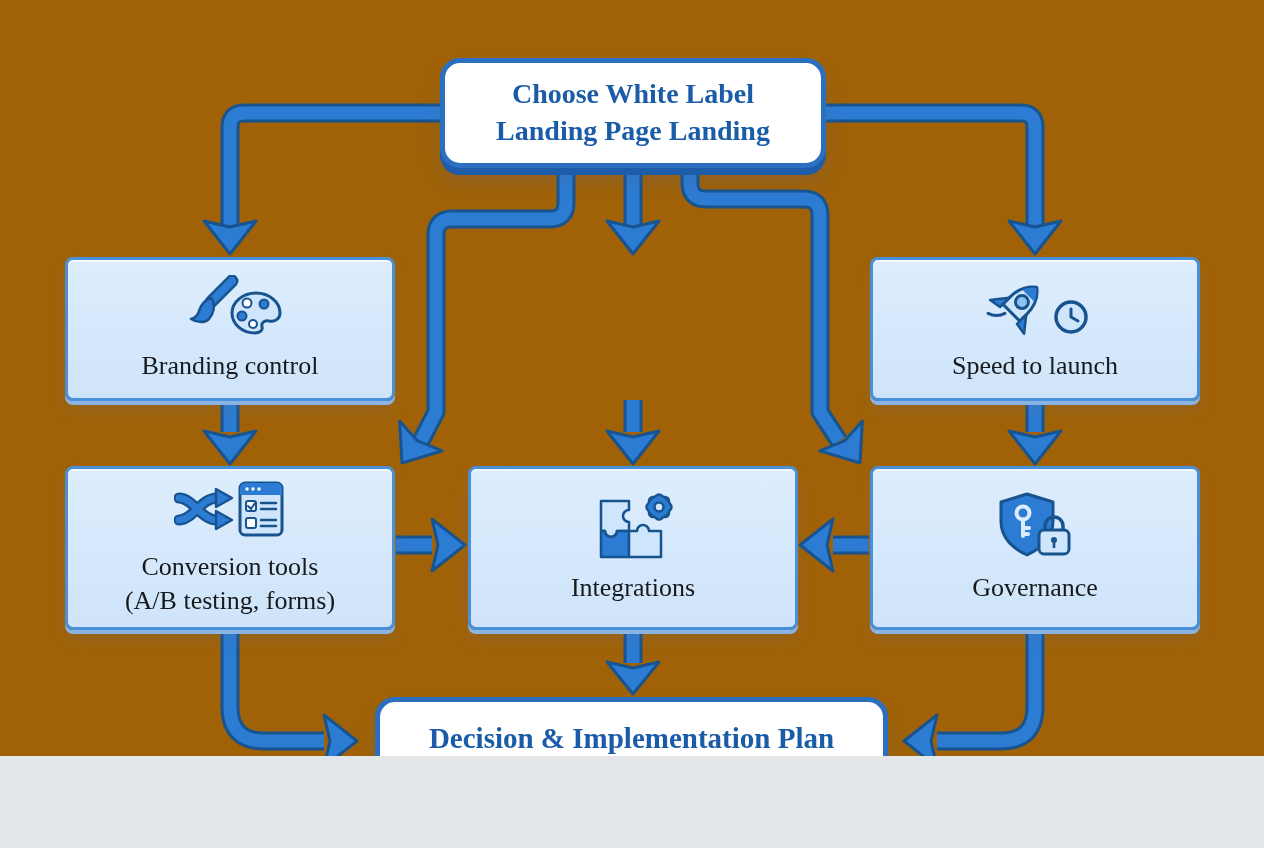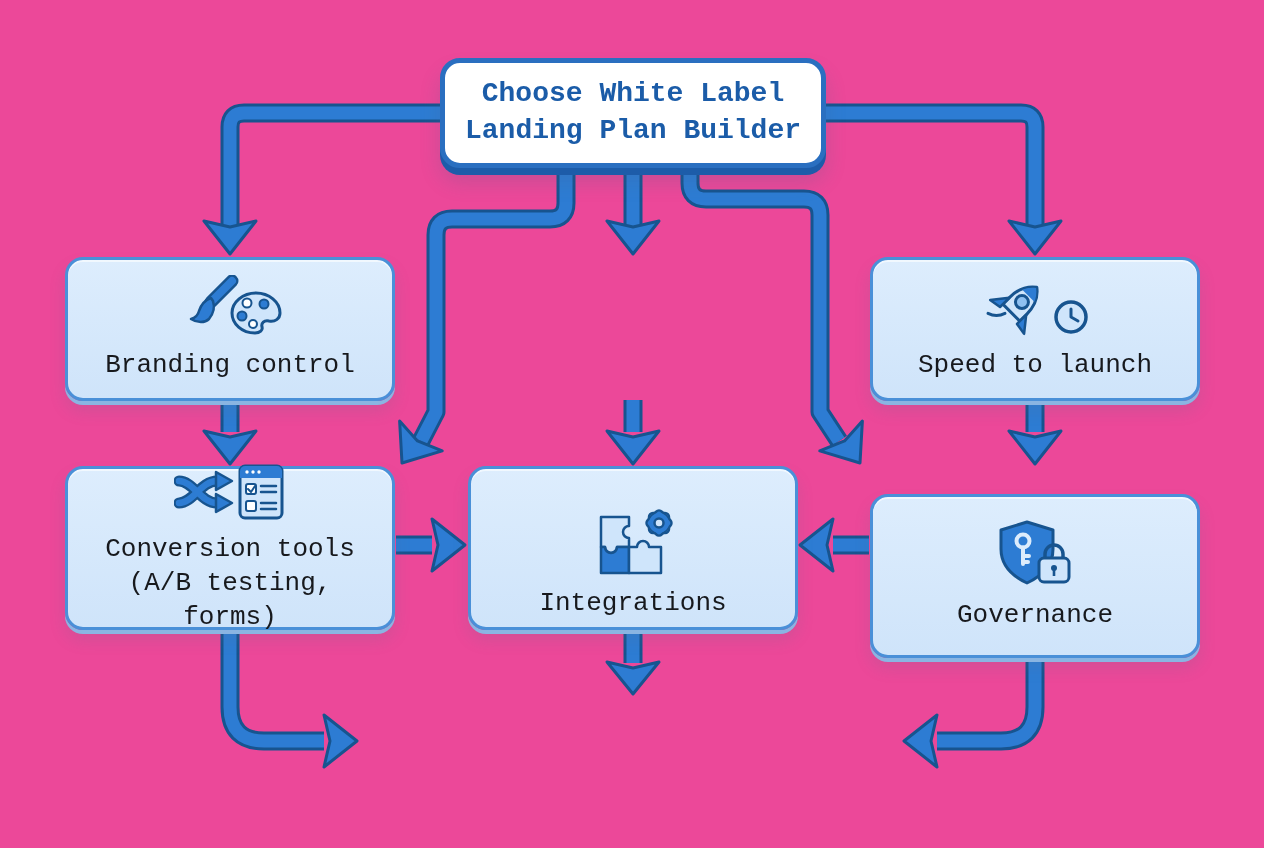--- a/index.html
+++ b/index.html
@@ -1,25 +1,25 @@
 <!DOCTYPE html>
 <html><head>
 <meta charset="utf-8">
 <style>
   html,body{margin:0;padding:0;background:#e4e7ea;}
   .stage{
-    position:relative;width:1264px;height:848px;background:#ec4899;
-    overflow:hidden;font-family:Liberation Mono, monospace;
+    position:relative;width:1264px;height:756px;background:#a16207;
+    overflow:hidden;font-family:Liberation Serif, serif;
   }
   .wires{position:absolute;left:0;top:0;z-index:1;}
   .ao{stroke:#17548f;stroke-width:19;fill:none;stroke-linejoin:round;}
   .ai{stroke:#2d7cd3;stroke-width:13;fill:none;stroke-linejoin:round;}
   .ah{fill:#2d7cd3;stroke:#17548f;stroke-width:3;stroke-linejoin:round;}
   .node{
-    position:absolute;z-index:2;box-sizing:border-box;border-radius:18px;
+    position:absolute;z-index:2;box-sizing:border-box;border-radius:8px;
     display:flex;flex-direction:column;align-items:center;justify-content:center;
     text-align:center;
   }
   .card{
     background:linear-gradient(180deg,#ddedfd 0%,#cfe4fa 100%);
     border:3px solid #4a90d8;
     box-shadow:0 4px 0 #8ab5e2, 0 10px 16px rgba(90,110,140,.18), inset 0 2px 0 rgba(255,255,255,.6);
     gap:10px;padding:6px 10px;
   }
   .white{
@@ -114,21 +114,21 @@
 
     <g>
       <path class="ao" d="M1035 629 V707 Q1035 741 1001 741 H937"></path>
       <path class="ai" d="M1035 629 V707 Q1035 741 1001 741 H937"></path>
       <polygon class="ah" points="937,715 931,741 937,767 904,741"></polygon>
     </g>
   </svg>
 
   <div class="node white" style="left:440px;top:58px;width:386px;height:110px;">
     <div class="headline">Choose White Label</div>
-    <div class="headline">Landing Plan Builder</div>
+    <div class="headline">Landing Page Landing</div>
   </div>
 
   <div class="node card" style="left:65px;top:257px;width:330px;height:144px;">
     <div class="icons">
       <svg width="112" height="64" viewBox="0 0 112 64">
         <g>
           <line x1="58" y1="6" x2="37" y2="27" stroke="#17548f" stroke-width="13" stroke-linecap="round"></line>
           <line x1="58" y1="6" x2="37" y2="27" stroke="#2d7cd3" stroke-width="8" stroke-linecap="round"></line>
           <path d="M37 23 C31 25 27 30 25 36 C24 40 21 43 17 44 C23 48 31 48 35 44 C39 39 41 32 39 26 Z" fill="#2d7cd3" stroke="#17548f" stroke-width="2.5" stroke-linejoin="round"></path>
         </g>
@@ -189,54 +189,57 @@
         </g>
         <g>
           <circle cx="92" cy="42" r="15" fill="#cfe5fb" stroke="#17548f" stroke-width="3.5"></circle>
           <path d="M92 34 V42 L99 46" stroke="#17548f" stroke-width="3" fill="none" stroke-linecap="round" stroke-linejoin="round"></path>
         </g>
       </svg>
     </div>
     <div class="label">Speed to launch</div>
   </div>
 
-  <div class="node card" style="left:468px;top:466px;width:330px;height:164px;justify-content:flex-end;">
+  <div class="node card" style="left:468px;top:466px;width:330px;height:164px;">
     <div class="icons">
       <svg width="100" height="70" viewBox="0 0 100 70">
         <g>
           <path d="M18 10 H46 V19 a6 6 0 0 0 0 12 V40 H34 a6 6 0 0 1 -12 0 H18 Z" fill="#cfe5fb" stroke="#17548f" stroke-width="2.5" stroke-linejoin="round"></path>
           <path d="M18 40 h4 a6 6 0 0 0 12 0 h12 v26 H18 Z" fill="#2d7cd3" stroke="#17548f" stroke-width="2.5" stroke-linejoin="round"></path>
           <path d="M46 40 h8 a6 6 0 0 1 12 0 h12 v26 H46 Z" fill="#cfe5fb" stroke="#17548f" stroke-width="2.5" stroke-linejoin="round"></path>
         </g>
         <g transform="translate(76,16)">
           <rect x="-10" y="-10" width="20" height="20" rx="4" fill="#2d7cd3" stroke="#17548f" stroke-width="2.5"></rect>
           <rect x="-10" y="-10" width="20" height="20" rx="4" transform="rotate(45)" fill="#2d7cd3" stroke="#17548f" stroke-width="2.5"></rect>
           <circle r="10" fill="#2d7cd3"></circle>
           <circle r="4.5" fill="#cfe5fb" stroke="#17548f" stroke-width="2.5"></circle>
         </g>
       </svg>
     </div>
     <div class="label">Integrations</div>
   </div>
 
-  <div class="node card" style="left:870px;top:466px;width:330px;height:164px;margin-top:28px;">
+  <div class="node card" style="left:870px;top:466px;width:330px;height:164px;">
     <div class="icons">
       <svg width="84" height="70" viewBox="0 0 84 70">
         <g>
           <path d="M34 3 L60 11 V30 C60 47 49 57 34 64 C19 57 8 47 8 30 V11 Z" fill="#2d7cd3" stroke="#17548f" stroke-width="3" stroke-linejoin="round"></path>
           <circle cx="30" cy="22" r="6.5" fill="none" stroke="#dcecfc" stroke-width="4"></circle>
           <path d="M30 28.5 V45 M30 37 h6 M30 43 h5" stroke="#dcecfc" stroke-width="4" stroke-linecap="round"></path>
         </g>
         <g>
           <path d="M52 40 v-5 a9 9 0 0 1 18 0 v5" fill="none" stroke="#17548f" stroke-width="3.5"></path>
           <rect x="46" y="39" width="30" height="24" rx="5" fill="#cfe5fb" stroke="#17548f" stroke-width="3"></rect>
           <circle cx="61" cy="49" r="3" fill="#17548f"></circle>
           <rect x="59.7" y="50" width="2.6" height="7" fill="#17548f"></rect>
         </g>
       </svg>
     </div>
     <div>
       <div class="label">Governance</div>
     </div>
   </div>
 
+  <div class="node white" style="left:375px;top:697px;width:513px;height:83px;">
+    <div class="headline" style="font-size:29px;">Decision &amp; Implementation Plan</div>
+  </div>
 
 </div>
 
 </body></html>

